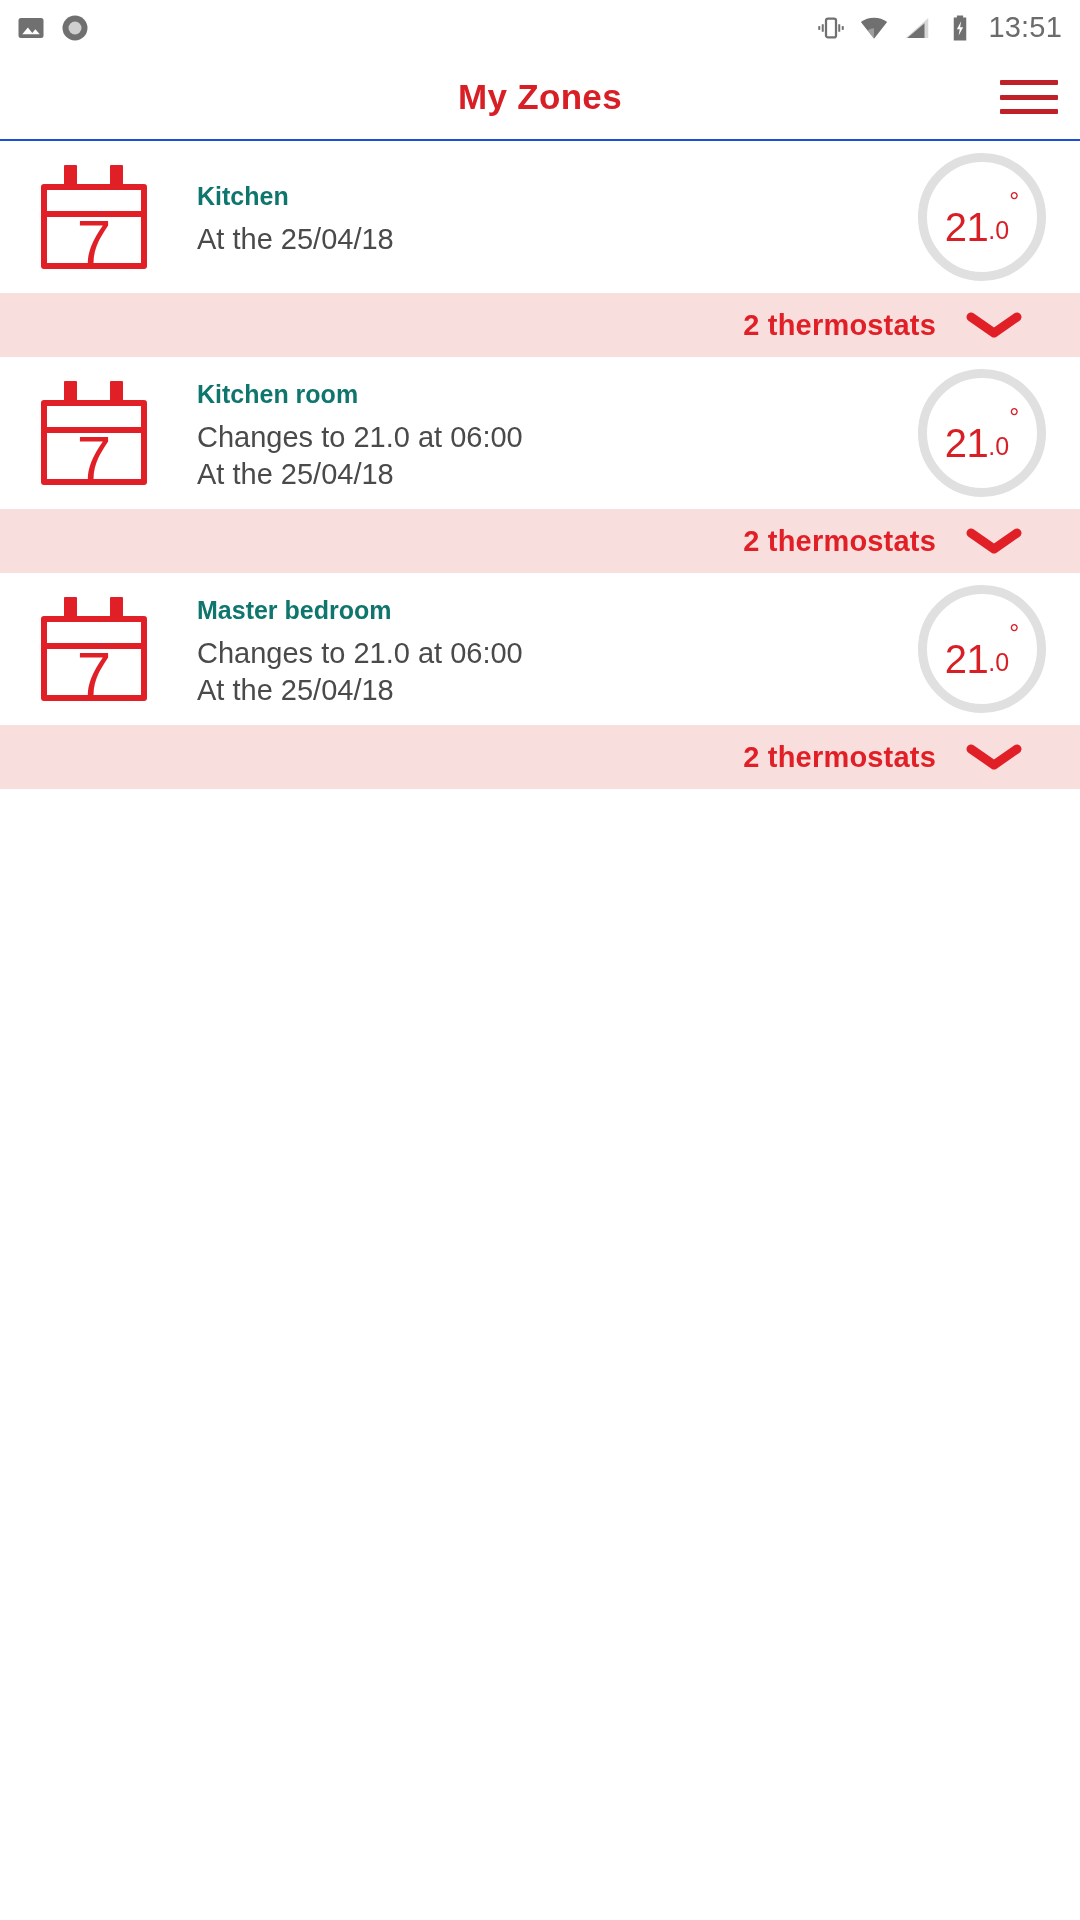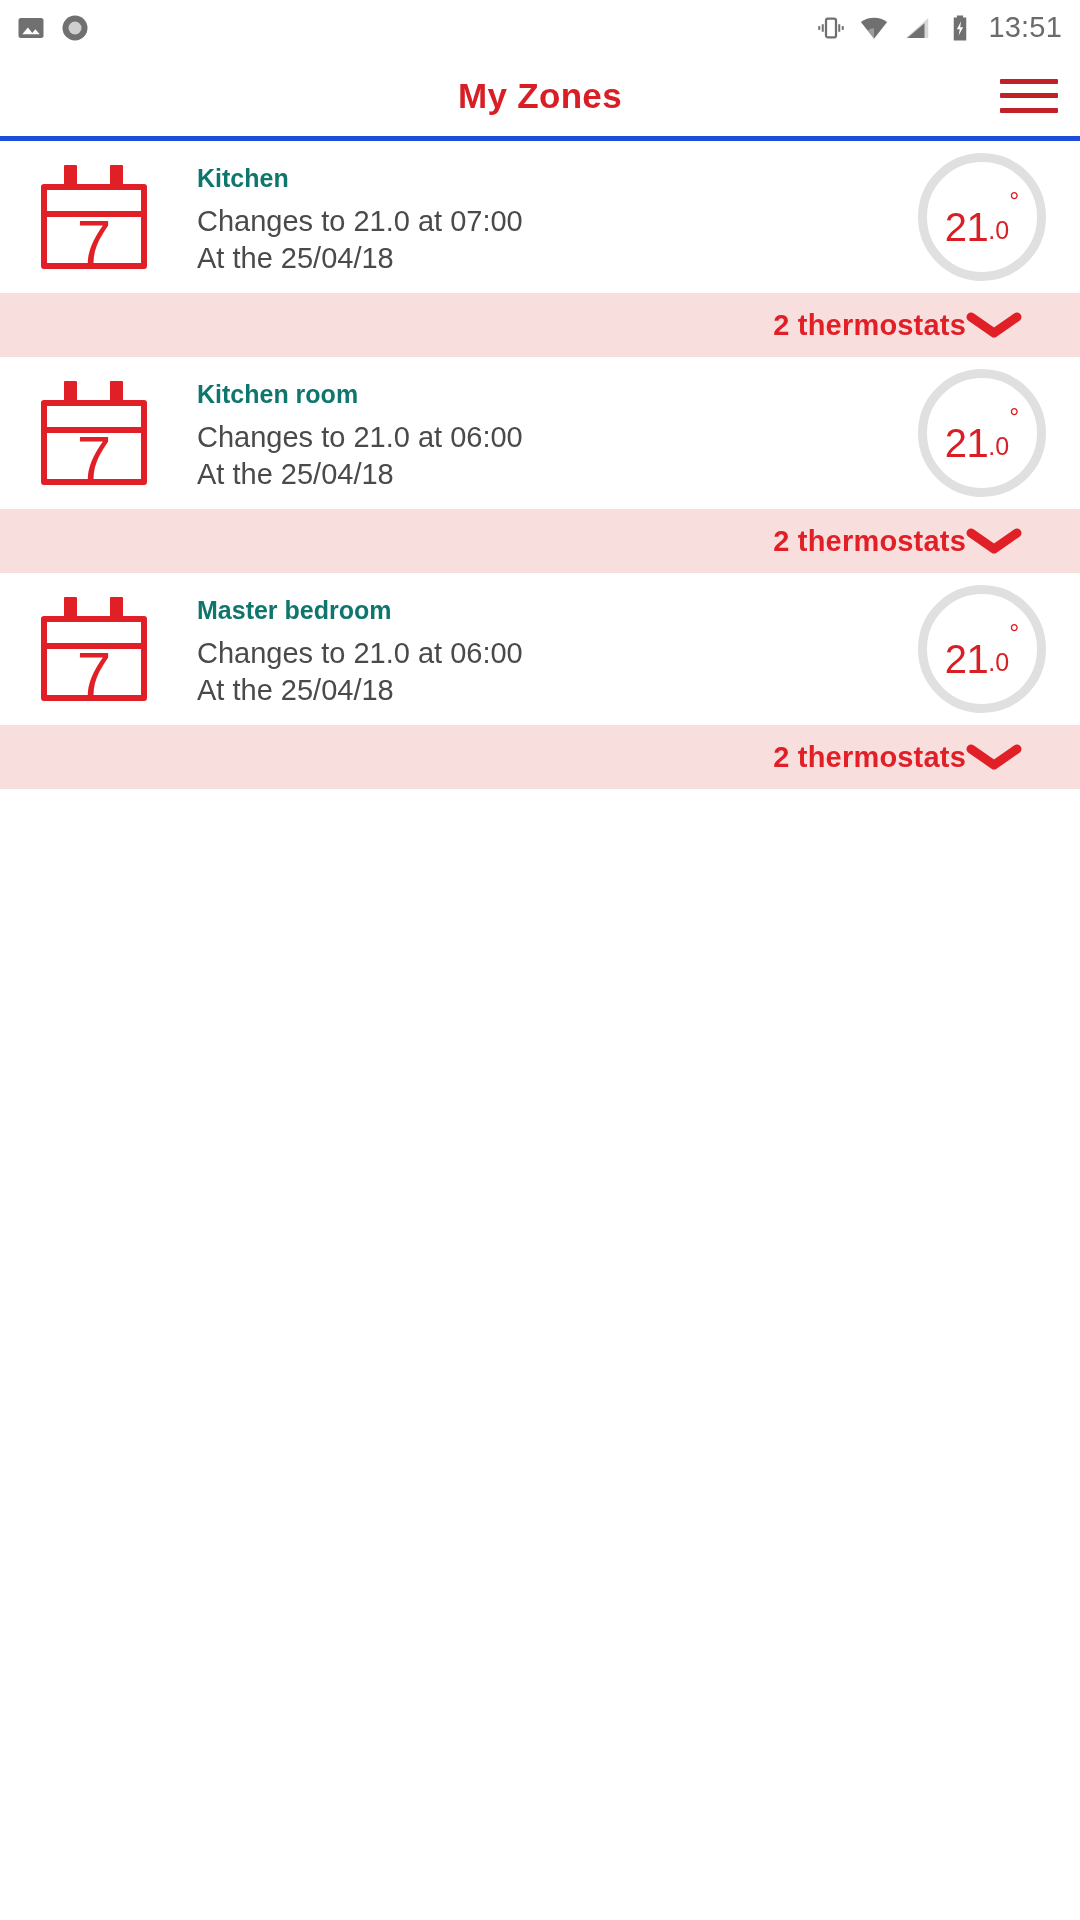--- a/index.html
+++ b/index.html
@@ -27,21 +27,21 @@
     font-size:29px; color:#6b6b6b; font-weight:400;
     letter-spacing:0.2px; margin-left:0;
   }
 
   
   .app-header {
     height:86px; width:100%;
     position:relative;
     display:flex; align-items:center; justify-content:center;
     background:#ffffff;
-    border-bottom:5px solid #1d4ed8;
+    border-bottom:2px solid #1d4ed8;
   }
   .app-title {
     font-size:35px; font-weight:bold; color:#d81f26;
     letter-spacing:0.3px;
   }
   .hamburger {
     position:absolute; right:22px; top:50%;
     transform:translateY(-50%);
     width:58px; height:42px;
     display:flex; flex-direction:column; justify-content:space-between;
@@ -125,21 +125,21 @@
 
   
   .thermo-bar {
     width:100%; height:64px;
     background:#f9dede;
     display:flex; align-items:center; justify-content:flex-end;
     padding-right:58px;
   }
   .thermo-label {
     font-size:29px; font-weight:bold; color:#e01f26;
-    letter-spacing:0.2px;
+    margin-right:30px; letter-spacing:0.2px;
   }
   .chev-down { display:block; }
 
   .filler { flex:1 1 auto; background:#ffffff; }
 </style>
 </head>
 <body>
 
 <div class="status-bar">
   <div class="status-left">
@@ -203,21 +203,20 @@
   <div class="zone-row">
     <div class="cal-icon">
       <div class="cal-ring left"></div>
       <div class="cal-ring right"></div>
       <div class="cal-body"></div>
       <div class="cal-headline"></div>
       <div class="cal-num">7</div>
     </div>
     <div class="zone-text">
       <div class="zone-name">Kitchen</div>
-      <div class="zone-sub">Changes to 21.0 at 07:00</div>
       <div class="zone-sub">At the 25/04/18</div>
     </div>
     <div class="temp-dial">
       <div class="temp-inner">
         <span class="temp-int">21</span>
         <span class="temp-dec">.0</span>
         <span class="temp-deg">°</span>
       </div>
     </div>
   </div>

